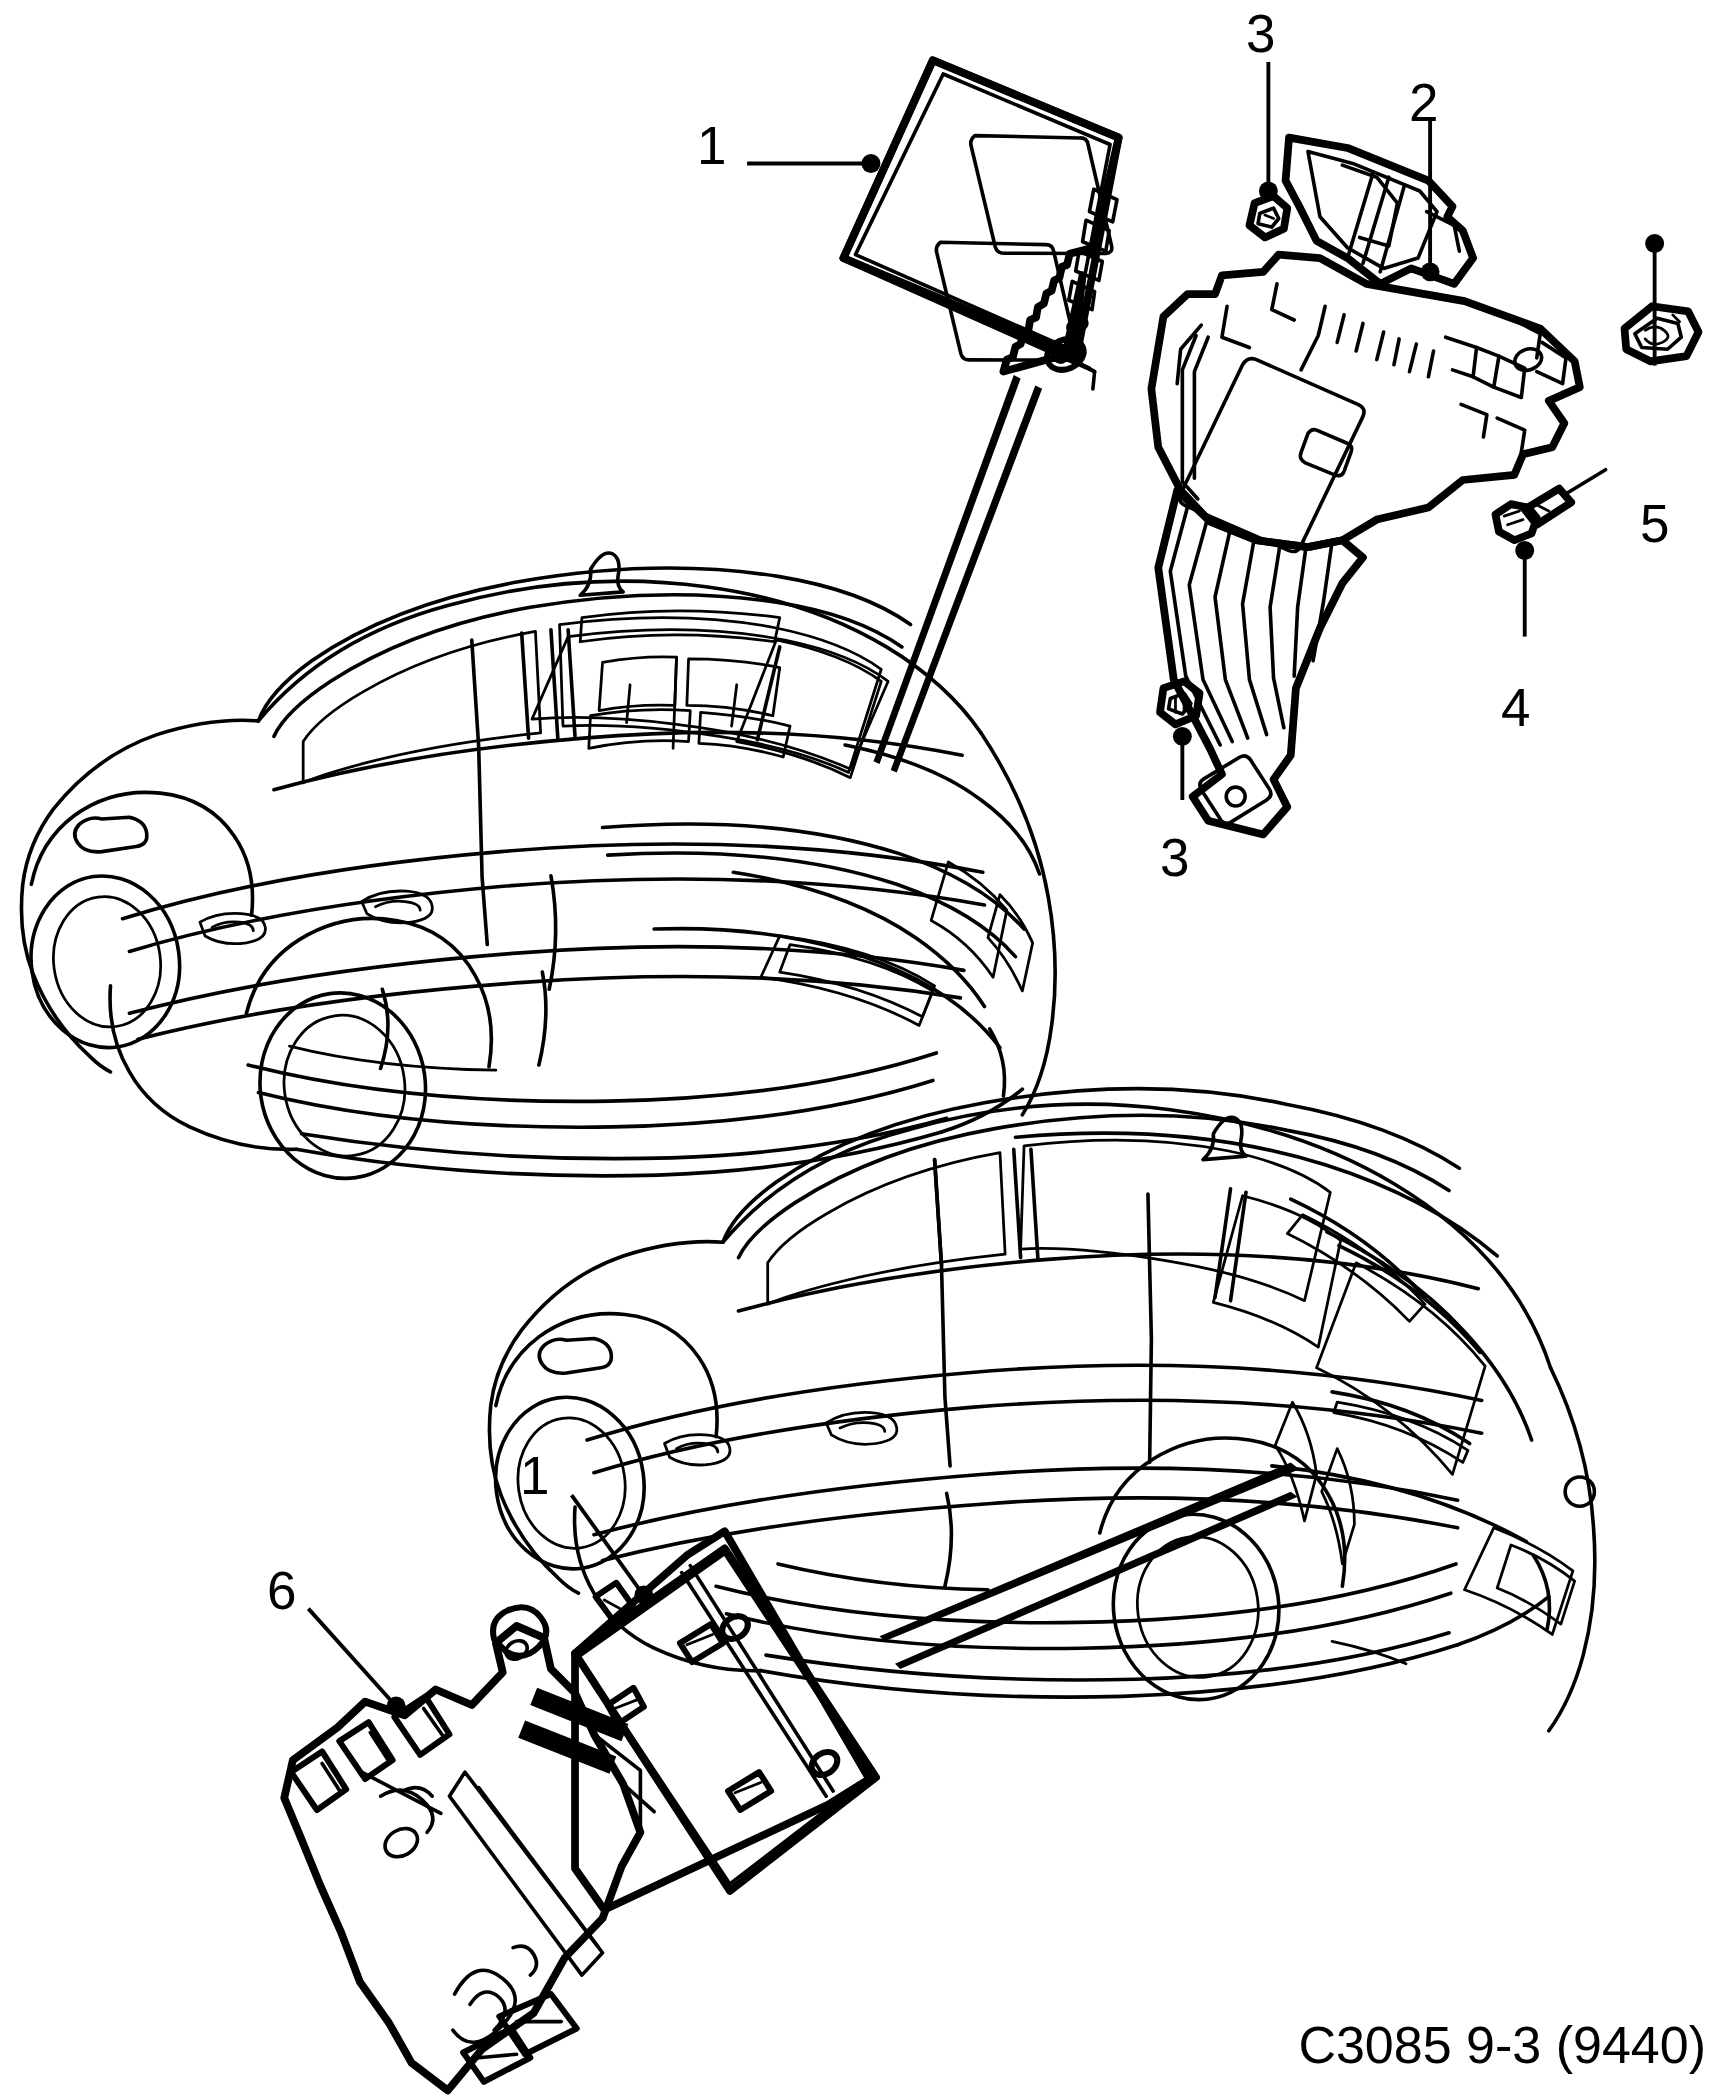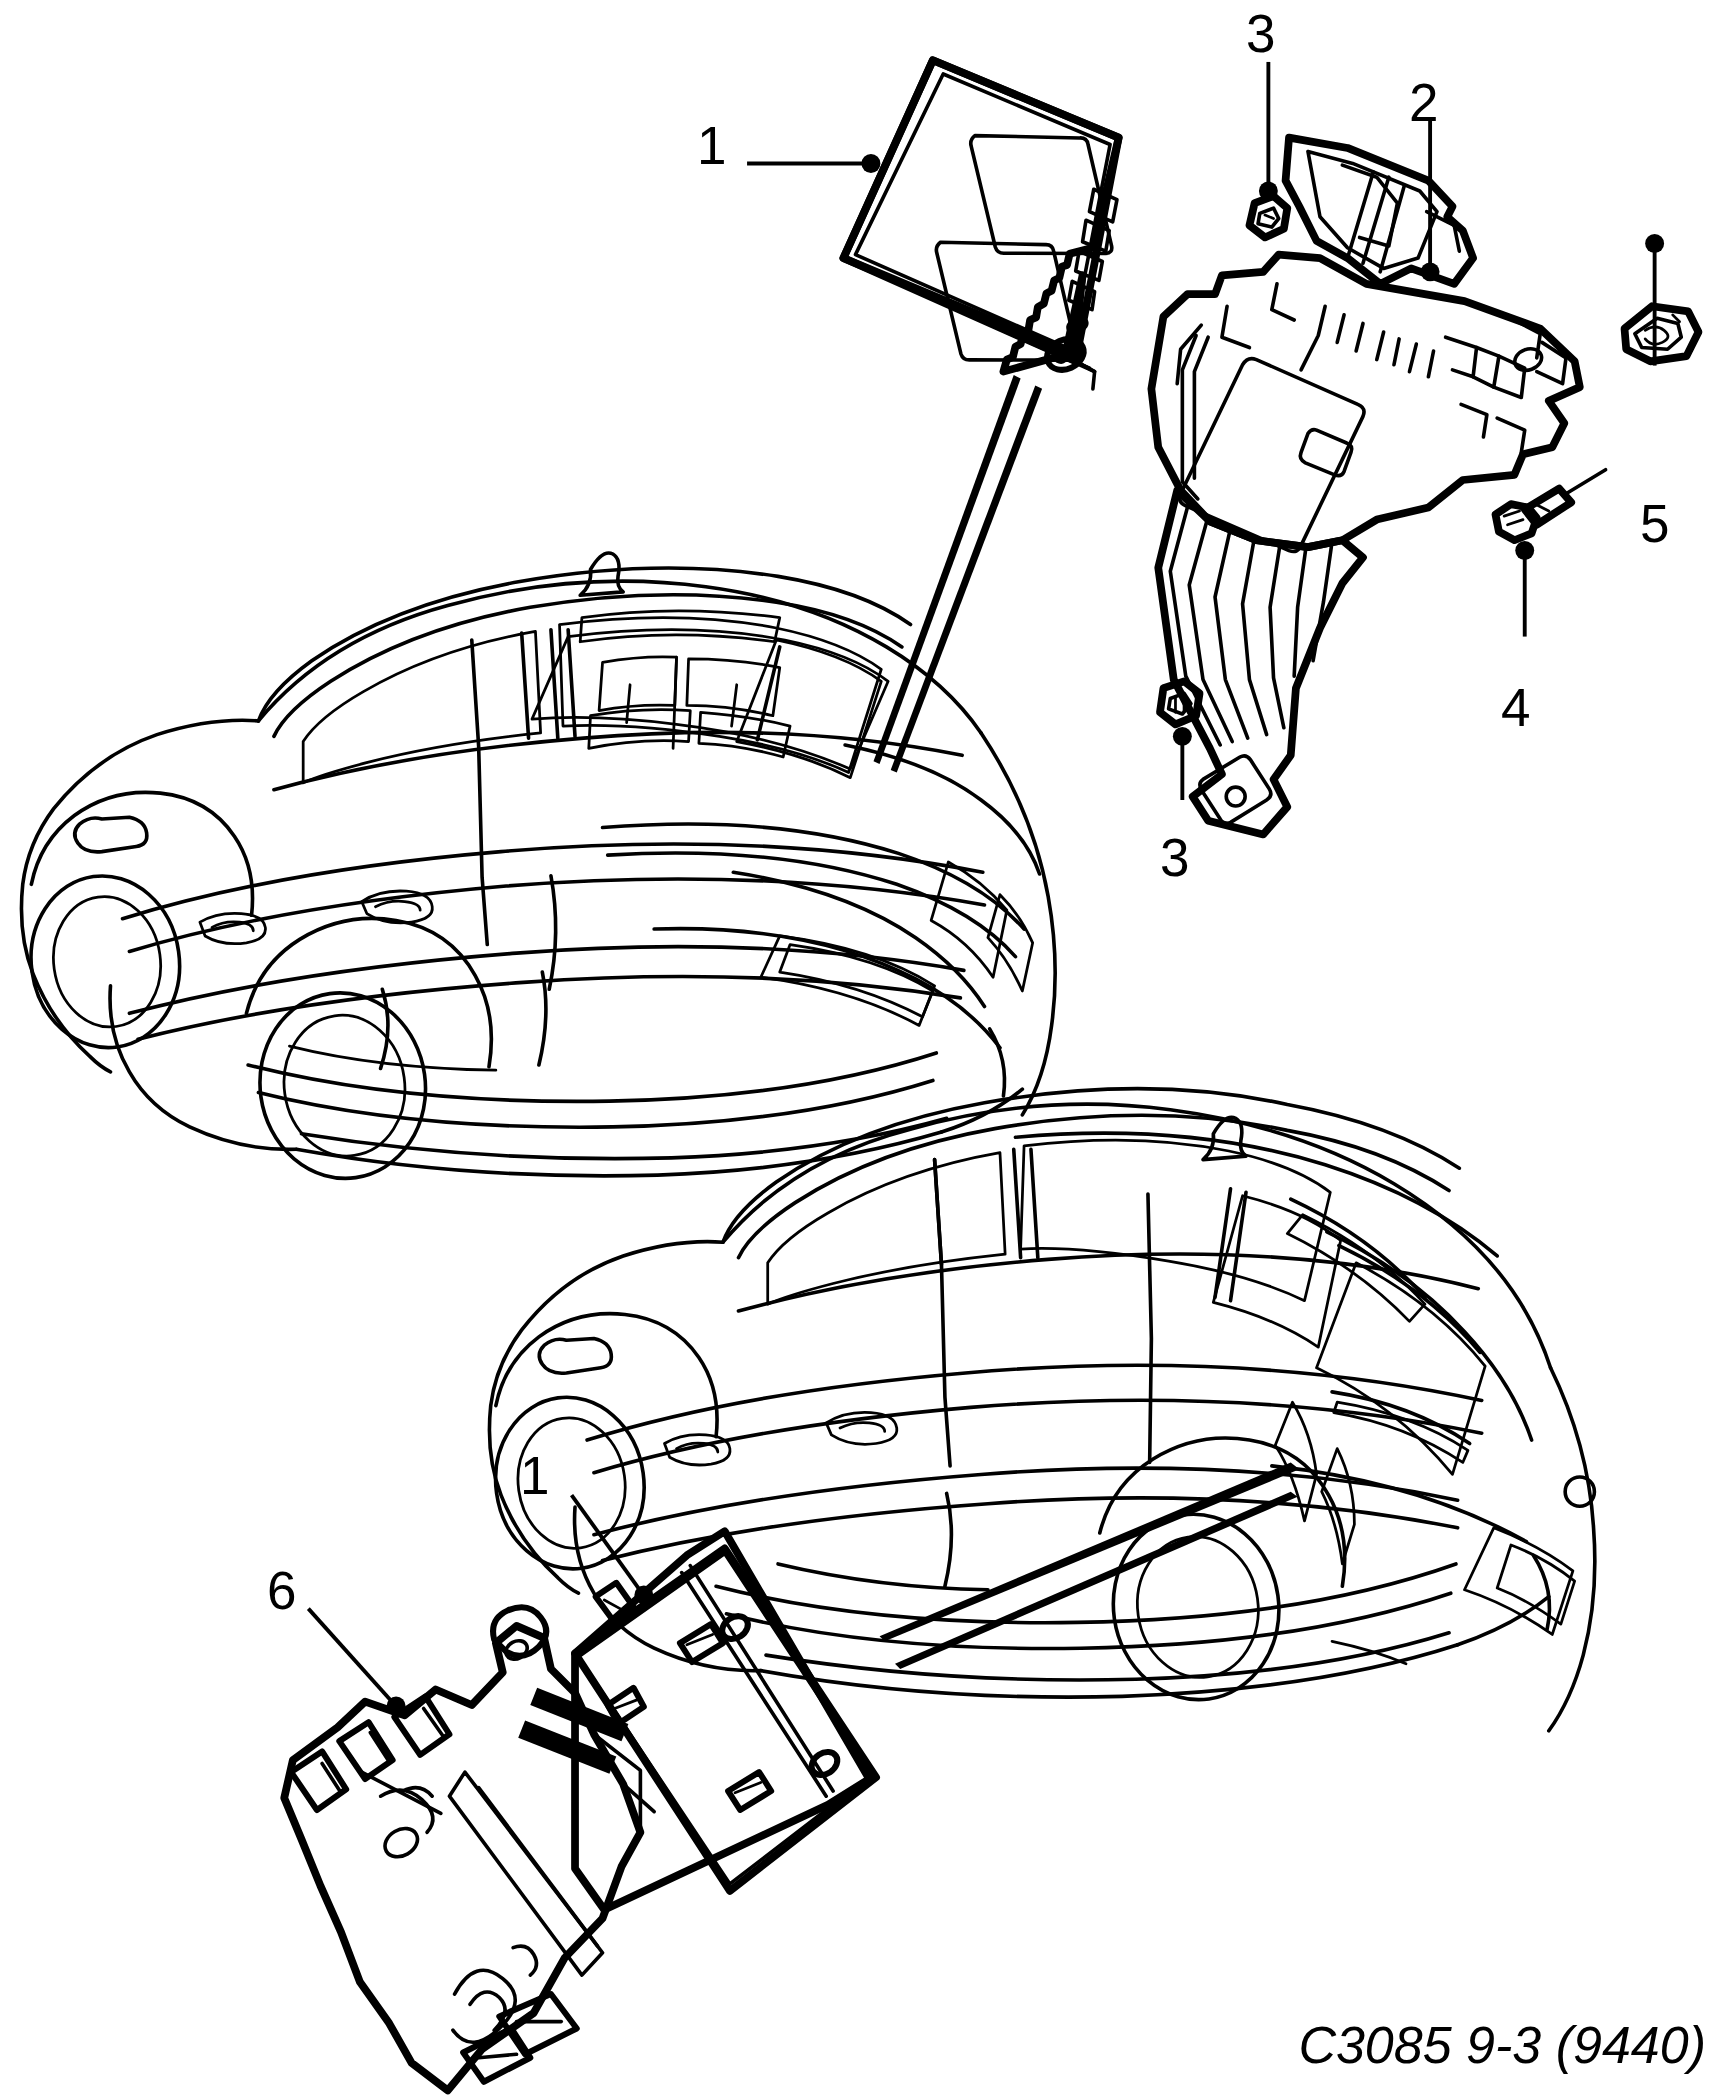--- a/index.html
+++ b/index.html
@@ -16,21 +16,20 @@
     white-space:nowrap;
   }
   #caption{
     position:absolute;
     right:29px;
     bottom:24px;
     font-family:"Liberation Sans",sans-serif;
     font-size:52px;
     color:#000;
     white-space:nowrap;
-    font-style:italic;
   }
   svg{display:block;}
   .ln{fill:none;stroke:#000;stroke-width:3.2;stroke-linecap:round;stroke-linejoin:round;}
   .ln2{fill:none;stroke:#000;stroke-width:4.2;stroke-linecap:round;stroke-linejoin:round;}
   .hv{fill:none;stroke:#000;stroke-width:9;stroke-linecap:round;stroke-linejoin:round;}
   .hv2{fill:none;stroke:#000;stroke-width:7;stroke-linecap:round;stroke-linejoin:round;}
   .lead{fill:none;stroke:#000;stroke-width:4.5;stroke-linecap:butt;}
   .solid{fill:#000;stroke:none;}
 </style>
 </head>

